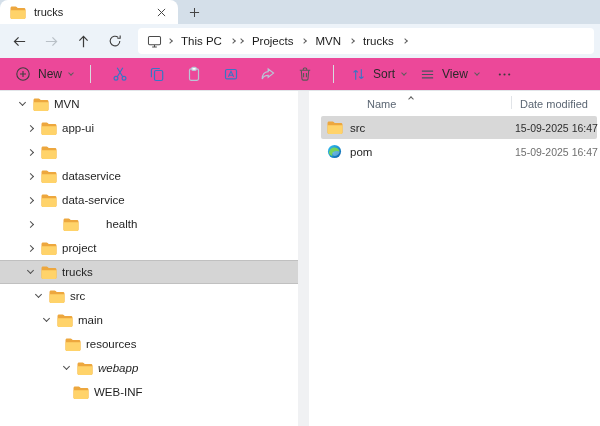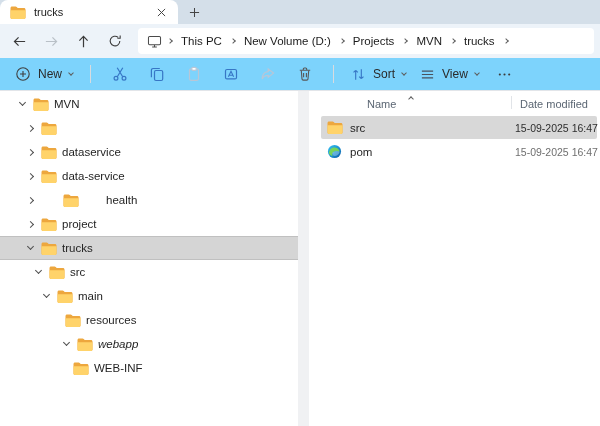--- a/index.html
+++ b/index.html
@@ -22,21 +22,21 @@
   .navbar { position:absolute; top:24px; left:0; right:0; height:34px; background:#edf3f9;
             display:flex; align-items:center; padding:0 6px 0 3px; }
   .nav-btn { width:32px; height:26px; display:flex; align-items:center; justify-content:center;
              background:none; border:none; }
   .addressbar { flex:1; height:26px; margin-left:7px; background:#fff; border-radius:4px;
                 display:flex; align-items:center; padding:0 9px; font-size:11.5px; color:#1b1b1b; }
   .bc-item { padding:2px 7px; white-space:nowrap; }
   .bc-sep { display:flex; align-items:center; padding:0 2px; }
   .bc-icon { display:flex; align-items:center; padding-right:4px; }
   
-  .toolbar { position:absolute; top:58px; left:0; right:0; height:33px; background:#7dd3fc;
+  .toolbar { position:absolute; top:58px; left:0; right:0; height:33px; background:#ec4899;
              border-bottom:1px solid #e2e5e9; display:flex; align-items:center; padding:0 8px; }
   .tb-group { display:flex; align-items:center; gap:7px; font-size:12px; color:#2a2a2a; padding:0 7px; height:26px; border-radius:4px; }
   .tb-sep { width:1px; height:18px; background:#d8dbdf; margin:0 10px; flex:none; }
   .tb-ico { width:37px; height:26px; display:flex; align-items:center; justify-content:center; border-radius:4px; }
   
   .chev { width:5px; height:5px; border-right:1.2px solid #4f4f4f; border-bottom:1.2px solid #4f4f4f; display:inline-block; flex:none; }
   .chev.r { transform:rotate(-45deg); }
   .chev.d { transform:rotate(45deg); margin-top:-3px; }
   .chev.u { transform:rotate(-135deg); margin-top:3px; }
   .chev.sm { width:4px; height:4px; border-color:#5d5d5d; }
@@ -116,21 +116,20 @@
         </svg>
     </span>
     <span id="breadcrumb" style="display: inline-flex; align-items: center;">
         <span class="bc-sep">
           <span class="chev r sm"></span>
         </span>
         <span class="bc-item">This PC</span>
         <span class="bc-sep">
           <span class="chev r sm"></span>
         </span>
-        <span class="bc-item">New Volume (D:)</span>
         <span class="bc-sep">
           <span class="chev r sm"></span>
         </span>
         <span class="bc-item">Projects</span>
         <span class="bc-sep">
           <span class="chev r sm"></span>
         </span>
         <span class="bc-item">MVN</span>
         <span class="bc-sep">
           <span class="chev r sm"></span>
@@ -241,20 +240,32 @@
         <span class="chev-slot">
           <span class="chev d"></span>
         </span>
         <span class="ticon">
           <svg width="16" height="13" viewBox="0 0 16 13">
             <path d="M.5 2C.5 1.2 1.2.5 2 .5h3.6c.4 0 .8.2 1.1.5l1 1h6.3c.8 0 1.5.7 1.5 1.5v8c0 .8-.7 1.5-1.5 1.5H2c-.8 0-1.5-.7-1.5-1.5z" fill="#eda73e"></path>
             <path d="M.5 4.2h15v7.3c0 .8-.7 1.5-1.5 1.5H2c-.8 0-1.5-.7-1.5-1.5z" fill="#ffd36a"></path>
           </svg>
         </span>
         <span>MVN</span>
+      </div>
+      <div class="tree-row" style="padding-left: 24px;">
+        <span class="chev-slot">
+          <span class="chev r"></span>
+        </span>
+        <span class="ticon">
+          <svg width="16" height="13" viewBox="0 0 16 13">
+            <path d="M.5 2C.5 1.2 1.2.5 2 .5h3.6c.4 0 .8.2 1.1.5l1 1h6.3c.8 0 1.5.7 1.5 1.5v8c0 .8-.7 1.5-1.5 1.5H2c-.8 0-1.5-.7-1.5-1.5z" fill="#eda73e"></path>
+            <path d="M.5 4.2h15v7.3c0 .8-.7 1.5-1.5 1.5H2c-.8 0-1.5-.7-1.5-1.5z" fill="#ffd36a"></path>
+          </svg>
+        </span>
+        <span>app-ui</span>
       </div>
       <div class="tree-row" style="padding-left: 24px;">
         <span class="chev-slot">
           <span class="chev r"></span>
         </span>
         <span class="ticon">
           <svg width="16" height="13" viewBox="0 0 16 13">
             <path d="M.5 2C.5 1.2 1.2.5 2 .5h3.6c.4 0 .8.2 1.1.5l1 1h6.3c.8 0 1.5.7 1.5 1.5v8c0 .8-.7 1.5-1.5 1.5H2c-.8 0-1.5-.7-1.5-1.5z" fill="#eda73e"></path>
             <path d="M.5 4.2h15v7.3c0 .8-.7 1.5-1.5 1.5H2c-.8 0-1.5-.7-1.5-1.5z" fill="#ffd36a"></path>
           </svg>

